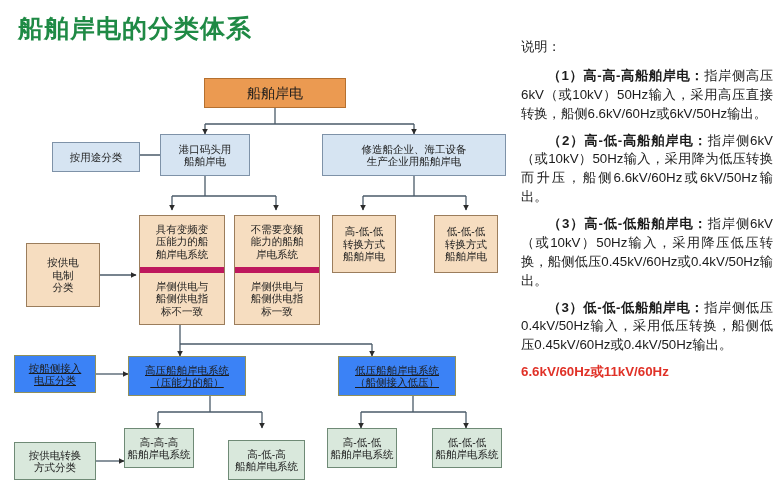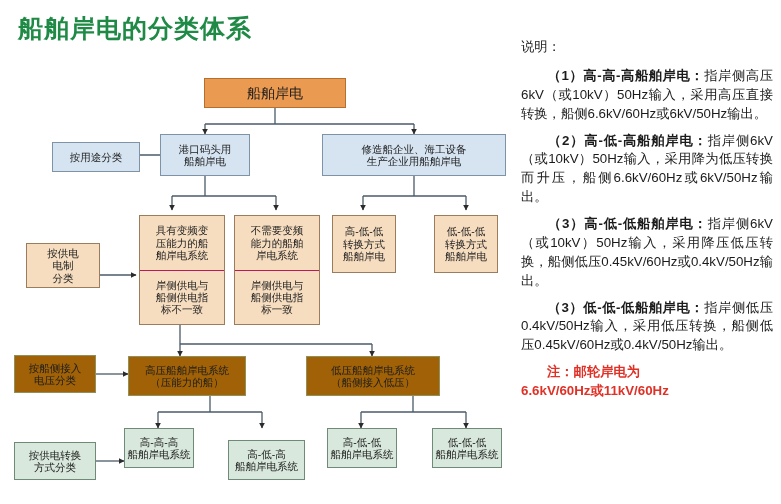--- a/index.html
+++ b/index.html
@@ -40,33 +40,33 @@
     color:#1c1c1c;
     font-size:10.5px;
     padding:14px 2px;
   }
   .node .ln{display:block;white-space:nowrap;}
 
   .n-root{background:#eb9a51;border-color:#b5702f;font-size:14px;}
   .n-blue{background:#d6e4f2;border-color:#7e92a8;}
   .n-peach{background:#f6ddc0;border-color:#9b7d5c;}
   .n-tan{background:#f6ddc0;border-color:#9b7d5c;}
-  .n-yellow{background:#a16207;border-color:#90905a;}
+  .n-yellow{background:#3b82f6;border-color:#90905a;text-decoration:underline;}
   .n-green{background:#d9e8dc;border-color:#6f8a76;}
 
   
   .n-split{padding:0;justify-content:flex-start;}
   .n-split .part{
     width:100%;
     flex:1 1 0;
     display:flex;flex-direction:column;
     align-items:center;justify-content:center;
     box-sizing:border-box;
   }
-  .n-split .part.bottom{border-top:1px solid #be185d;}
+  .n-split .part.bottom{border-top:6px solid #be185d;}
 
   
   .panel{
     position:absolute;left:521px;top:38px;width:252px;
     font-size:13.3px;
     line-height:1.42;
     color:#1b1b1b;
     text-align:justify;
   }
   .panel p{margin:0 0 8px 0;}
@@ -148,21 +148,21 @@
   </svg>
 
   <div class="node n-root" style="left:204px;top:78px;width:142px;height:26px;">
     <span class="ln">船舶岸电</span>
   </div>
 
   <div class="node n-blue" style="left:52px;top:142px;width:88px;height:26px;">
     <span class="ln">按用途分类</span>
   </div>
 
-  <div class="node n-tan" style="left:26px;top:243px;width:74px;height:45px;">
+  <div class="node n-tan" style="left:26px;top:243px;width:74px;height:64px;">
     <span class="ln">按供电</span>
     <span class="ln">电制</span>
     <span class="ln">分类</span>
   </div>
 
   <div class="node n-yellow" style="left:14px;top:355px;width:82px;height:38px;">
     <span class="ln">按船侧接入</span>
     <span class="ln">电压分类</span>
   </div>
 
@@ -215,21 +215,21 @@
   <div class="node n-peach" style="left:434px;top:215px;width:64px;height:58px;">
     <span class="ln">低-低-低</span>
     <span class="ln">转换方式</span>
     <span class="ln">船舶岸电</span>
   </div>
 
   <div class="node n-yellow" style="left:128px;top:356px;width:118px;height:40px;">
     <span class="ln">高压船舶岸电系统</span>
     <span class="ln">（压能力的船）</span>
   </div>
-  <div class="node n-yellow" style="left:306px;top:356px;width:134px;height:40px;">
+  <div class="node n-yellow" style="left:338px;top:356px;width:118px;height:40px;">
     <span class="ln">低压船舶岸电系统</span>
     <span class="ln">（船侧接入低压）</span>
   </div>
 
   <div class="node n-green" style="left:124px;top:428px;width:70px;height:40px;">
     <span class="ln">高-高-高</span>
     <span class="ln">船舶岸电系统</span>
   </div>
   <div class="node n-green" style="left:228px;top:440px;width:77px;height:40px;">
     <span class="ln">高-低-高</span>
@@ -249,18 +249,17 @@
 
     <p class="item"><span class="indent"></span><b>（1）高-高-高船舶岸电：</b><span>指岸侧高压6kV（或10kV）50Hz输入，采用高压直接转换，船侧6.6kV/60Hz或6kV/50Hz输出。</span></p>
 
     <p class="item"><span class="indent"></span><b>（2）高-低-高船舶岸电：</b><span>指岸侧6kV（或10kV）50Hz输入，采用降为低压转换而升压，船侧6.6kV/60Hz或6kV/50Hz输出。</span></p>
 
     <p class="item"><span class="indent"></span><b>（3）高-低-低船舶岸电：</b><span>指岸侧6kV（或10kV）50Hz输入，采用降压低压转换，船侧低压0.45kV/60Hz或0.4kV/50Hz输出。</span></p>
 
     <p class="item"><span class="indent"></span><b>（3）低-低-低船舶岸电：</b><span>指岸侧低压0.4kV/50Hz输入，采用低压转换，船侧低压0.45kV/60Hz或0.4kV/50Hz输出。</span></p>
 
     <p class="note">
-      <span class="n1">注：邮轮岸电为</span>
       <span class="n2">6.6kV/60Hz或11kV/60Hz</span>
     </p>
   </div>
 
 </div>
 
 </body></html>

